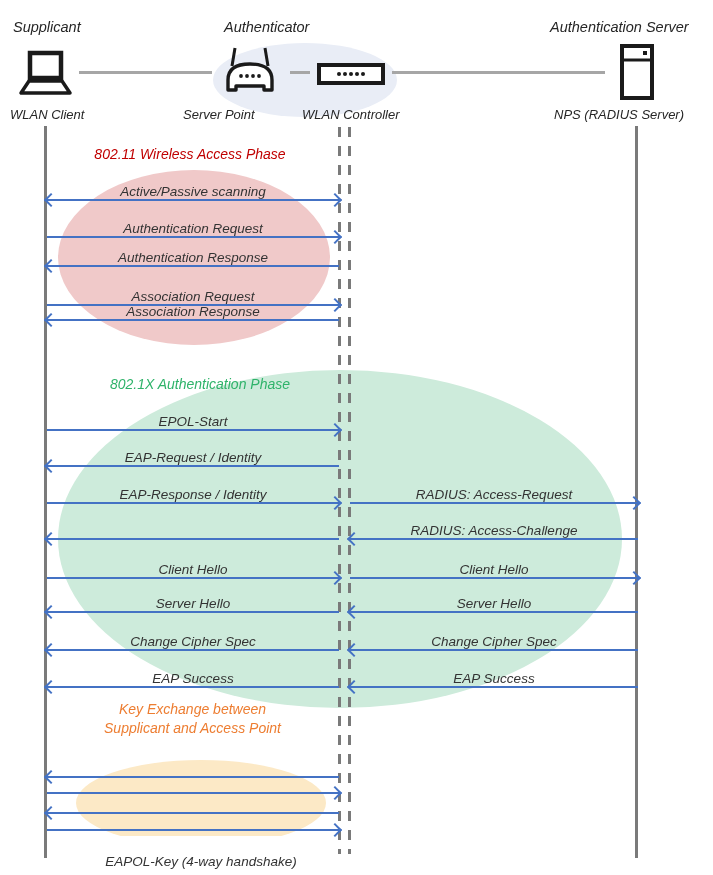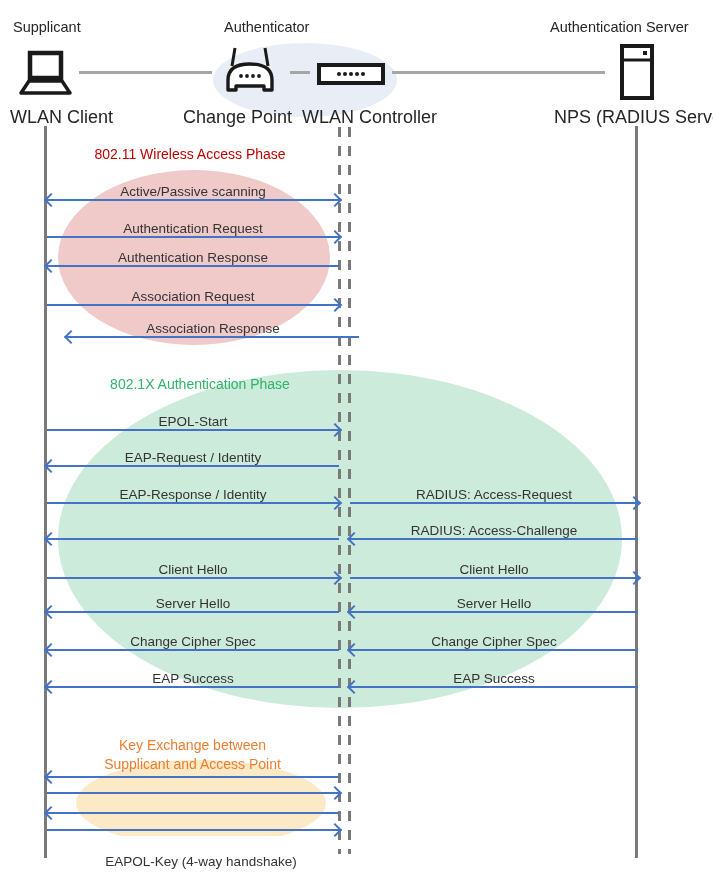--- a/index.html
+++ b/index.html
@@ -1,40 +1,40 @@
 <!DOCTYPE html>
 <html style="--c-arrow: #4472C4; --c-life: #7a7a7a; --c-conn: #A6A6A6; --c-p1: #C00000; --c-p2: #2FB36A; --c-p3: #ED7D31; --c-e1: #F0C9C9; --c-e2: #CDEBDB; --c-e3: #FCE9C6; --c-authellipse: #E9EDF6;"><head>
 <meta charset="utf-8">
 <style>
   html,body{margin:0;padding:0;background:#fff;}
   #stage{
     position:relative;width:713px;height:875px;background:#fff;overflow:hidden;
-    font-family:"Liberation Sans",sans-serif;color:#262626;
+    font-family:"Liberation Sans",sans-serif;color:#262626;font-style:italic;
   }
   
   .role-label{position:absolute;top:19px;font-size:14.5px;color:#262626;white-space:nowrap;z-index:6;}
-  .dev-label{position:absolute;top:107px;font-size:18px;color:#262626;white-space:nowrap;z-index:6;}
+  .dev-label{position:absolute;top:107px;font-size:13px;color:#262626;white-space:nowrap;z-index:6;}
   .center{text-align:left;}
   .auth-ellipse{position:absolute;left:213px;top:43px;width:184px;height:74px;border-radius:50%;
     background:var(--c-authellipse);z-index:1;}
   .conn{position:absolute;top:71px;height:3px;background:var(--c-conn);z-index:2;}
   .icon{position:absolute;z-index:4;}
   
   .lifeline{position:absolute;top:126px;width:3px;height:732px;background:var(--c-life);z-index:3;}
   .lifeline.dashed{background:repeating-linear-gradient(to bottom,var(--c-life) 0 10px,transparent 10px 19px);height:727px;}
   
   .ph-ellipse{position:absolute;border-radius:50%;z-index:1;}
   #ellipse-1{left:58px;top:170px;width:272px;height:175px;background:var(--c-e1);}
   #ellipse-2{left:58px;top:370px;width:564px;height:338px;background:var(--c-e2);}
   #ellipse-3{left:76px;top:760px;width:250px;height:86px;background:var(--c-e3);}
   
   .ph-title{position:absolute;font-size:14px;z-index:5;text-align:center;white-space:nowrap;}
   #title-1{left:60px;width:260px;top:146px;color:var(--c-p1);}
   #title-2{left:75px;width:250px;top:376px;color:var(--c-p2);}
-  #title-3{left:65px;width:255px;top:736px;line-height:19px;color:var(--c-p3);}
+  #title-3{left:65px;width:255px;top:700px;line-height:19px;color:var(--c-p3);}
   
   #messages-layer{position:absolute;left:0;top:0;width:713px;height:875px;z-index:4;}
   .msg{position:absolute;height:19px;}
   .msg-label{position:absolute;left:0;right:0;bottom:2px;text-align:center;font-size:13.5px;color:#333;white-space:nowrap;}
   .msg-line{position:absolute;left:0;right:0;top:17px;height:2.4px;background:var(--c-arrow);}
   .ah{position:absolute;top:13px;width:8px;height:8px;border:solid var(--c-arrow);border-width:0 2.6px 2.6px 0;}
   .ah-right{right:-1px;transform:rotate(-45deg);}
   .ah-left{left:-1px;transform:rotate(135deg);}
   
   #eapol-label{position:absolute;left:95px;top:836px;width:212px;background:#fff;text-align:center;
@@ -85,21 +85,21 @@
   </div>
   <div class="icon" style="left:619px;top:43px">
     <svg width="36" height="58" viewBox="0 0 36 58">
       <rect x="3" y="3" width="30" height="52" fill="#fff" stroke="#1a1a1a" stroke-width="4"></rect>
       <line x1="3" y1="17" x2="33" y2="17" stroke="#1a1a1a" stroke-width="3"></line>
       <rect x="24" y="8" width="4" height="4" fill="#1a1a1a"></rect>
     </svg>
   </div>
 
   <div class="dev-label" style="left:10px">WLAN Client</div>
-  <div class="dev-label center" style="left:183px;width:120px">Change Point</div>
+  <div class="dev-label center" style="left:183px;width:120px">Server Point</div>
   <div class="dev-label center" style="left:302px;width:122px">WLAN Controller</div>
   <div class="dev-label center" style="left:554px;width:160px">NPS (RADIUS Server)</div>
 
   <div class="lifeline" style="left:44px"></div>
   <div class="lifeline dashed" style="left:338px;top:127px"></div>
   <div class="lifeline dashed" style="left:348px;top:127px"></div>
   <div class="lifeline" style="left:635px"></div>
 
   <div class="ph-ellipse" id="ellipse-1"></div>
   <div class="ph-ellipse" id="ellipse-2"></div>
@@ -127,21 +127,21 @@
       <div class="msg" style="left: 47px; width: 292px; top: 248px;">
         <div class="msg-label">Authentication Response</div>
         <div class="msg-line"></div>
         <div class="ah ah-left"></div>
       </div>
       <div class="msg" style="left: 47px; width: 292px; top: 287px;">
         <div class="msg-label">Association Request</div>
         <div class="msg-line"></div>
         <div class="ah ah-right"></div>
       </div>
-      <div class="msg" style="left: 47px; width: 292px; top: 319px; margin-left: 20px;">
+      <div class="msg" style="left: 47px; width: 292px; top: 302px;">
         <div class="msg-label">Association Response</div>
         <div class="msg-line"></div>
         <div class="ah ah-left"></div>
       </div>
       <div class="msg" style="left: 47px; width: 292px; top: 412px;">
         <div class="msg-label">EPOL-Start</div>
         <div class="msg-line"></div>
         <div class="ah ah-right"></div>
       </div>
       <div class="msg" style="left: 47px; width: 292px; top: 448px;">

